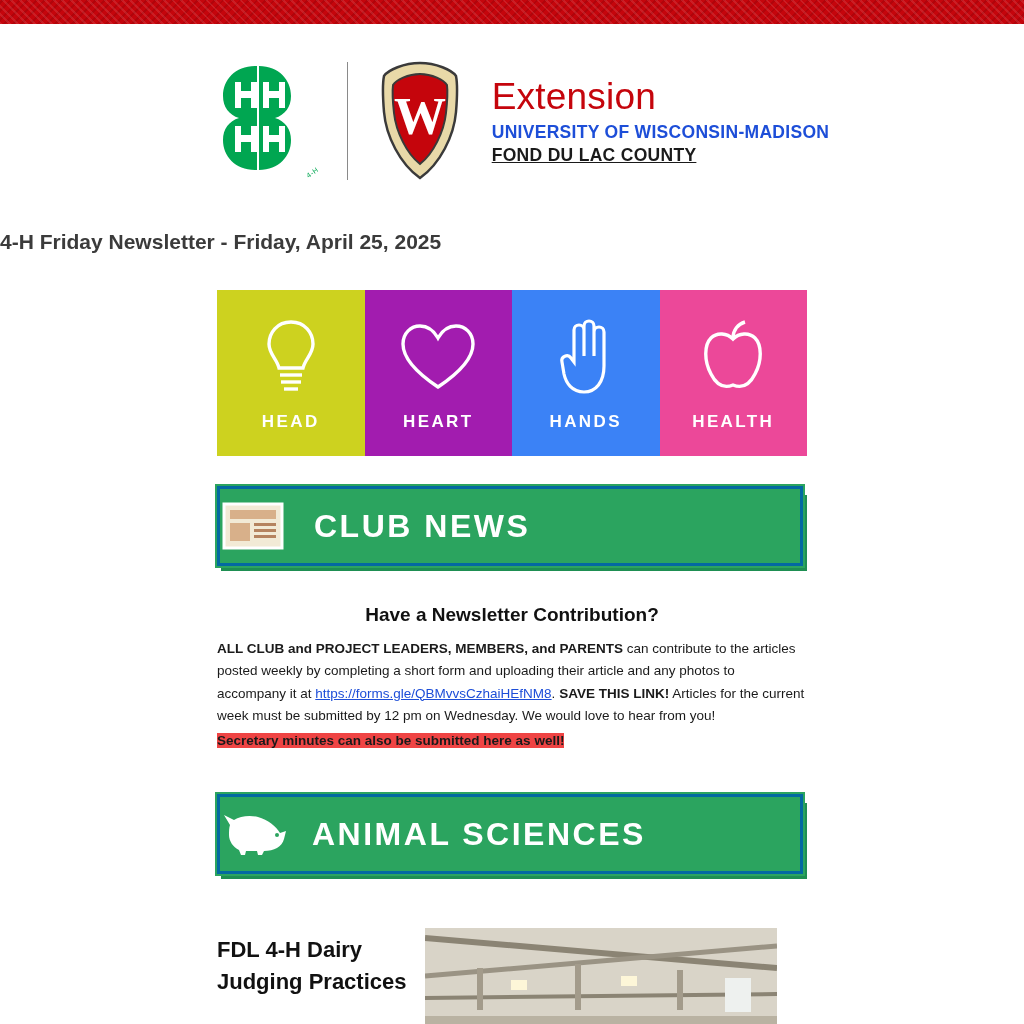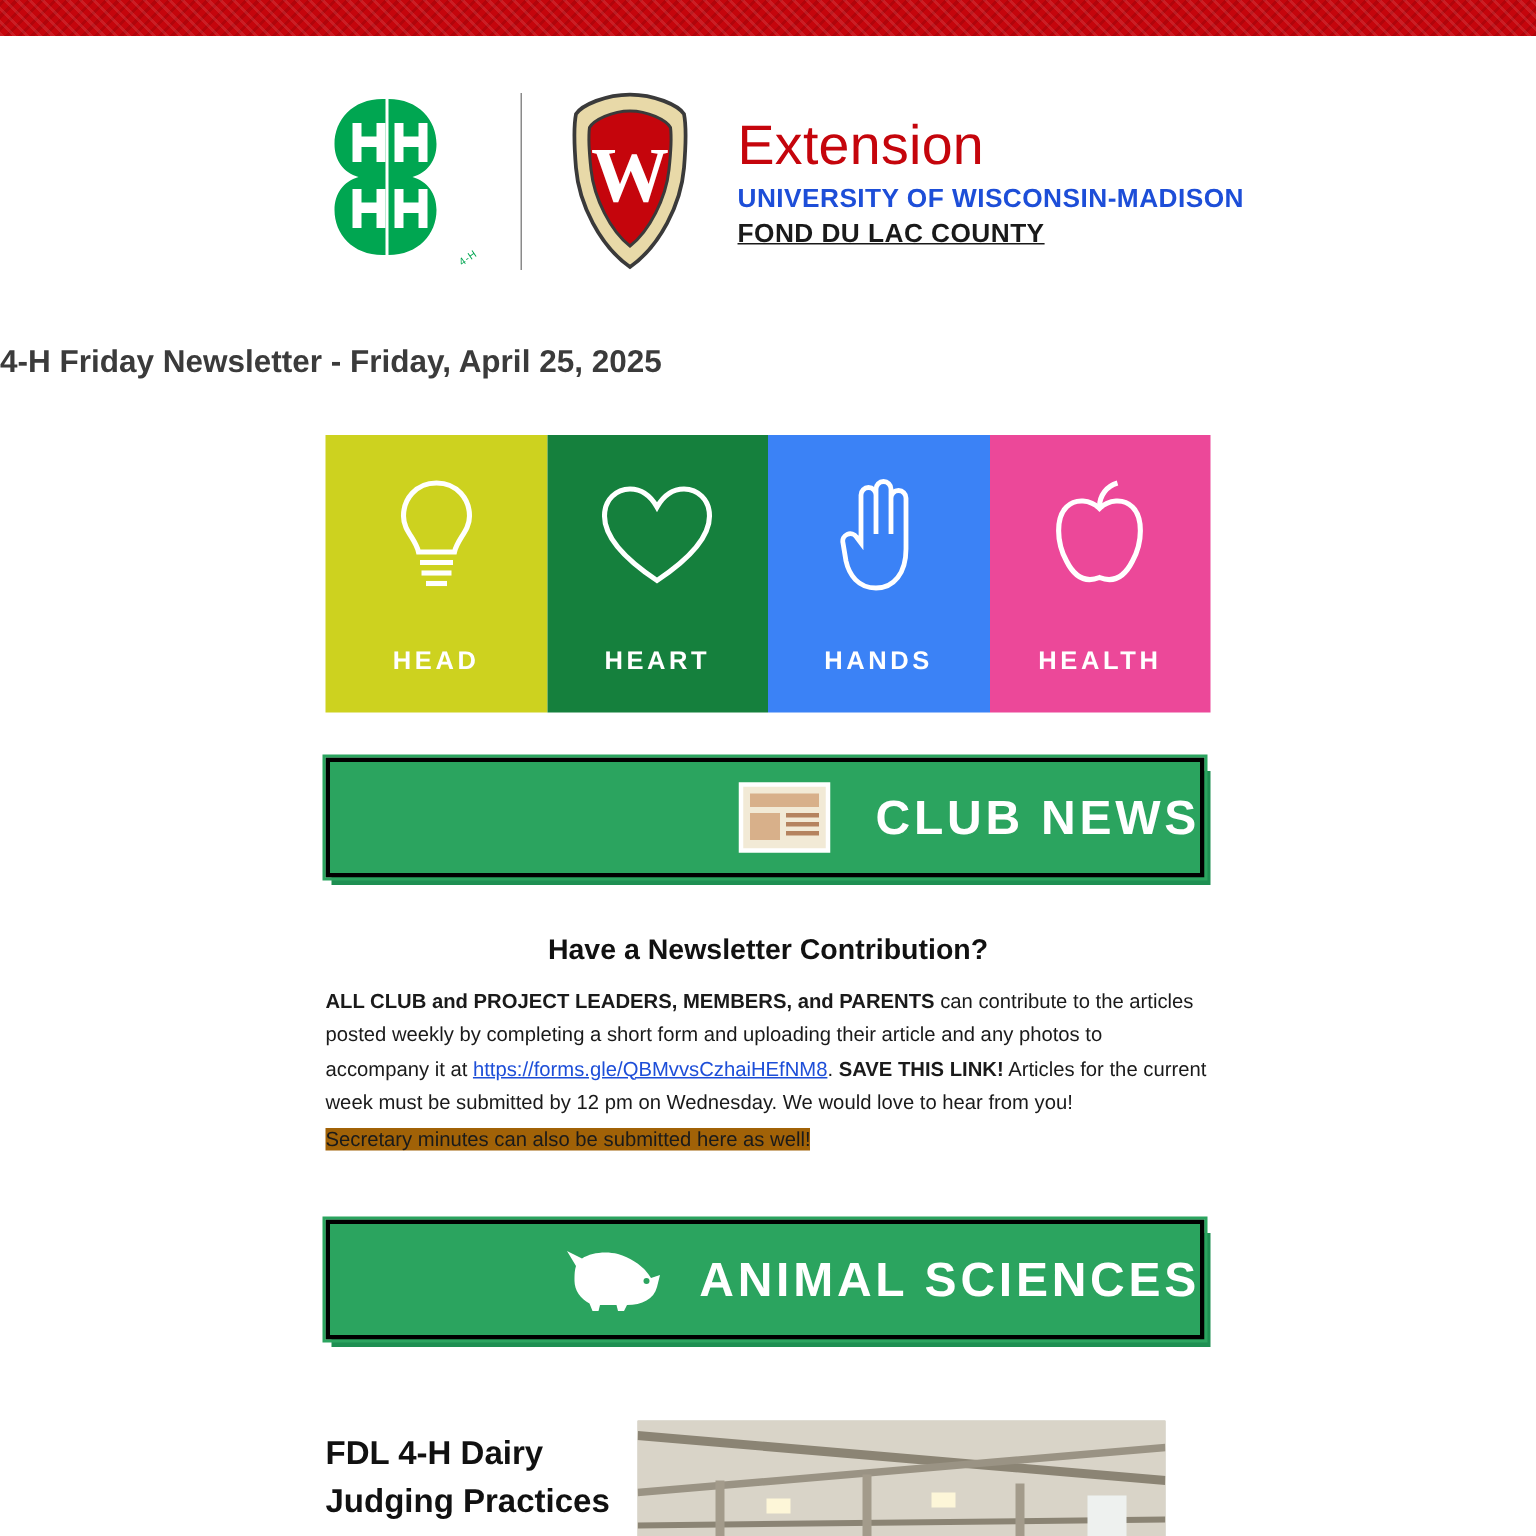--- a/index.html
+++ b/index.html
@@ -93,21 +93,21 @@
   .headline {
     text-align: left;
     font-size: 21px;
     font-weight: bold;
     color: #3b3b3b;
     margin-top: 44px;
   }
   
   .hhhh {
     width: 590px;
-    height: 185px;
+    height: 166px;
     margin: 36px auto 0 auto;
     display: flex;
   }
   .hh-cell {
     flex: 1;
     position: relative;
     display: flex;
     flex-direction: column;
     align-items: center;
     justify-content: flex-start;
@@ -142,25 +142,25 @@
     height: 76px;
     background: #1e8f52;
   }
   .banner-main {
     position: absolute;
     left: 0px;
     top: 0px;
     width: 580px;
     height: 74px;
     background: #2ba45f;
-    border: 3px solid #000000;
+    border: 3px solid #0369a1;
     outline: 2px solid #2ba45f;
     display: flex;
     align-items: center;
-    justify-content: flex-end;
+    justify-content: flex-start;
     gap: 22px;
   }
   .banner-text {
     color: #ffffff;
     font-size: 32px;
     font-weight: bold;
     letter-spacing: 2.5px;
   }
   .banner-icon {
     display: flex;
@@ -183,22 +183,22 @@
     line-height: 1.65;
     color: #1a1a1a;
     margin: 0;
   }
   .article .b { font-weight: bold; }
   .article a {
     color: #1d4ed8;
     text-decoration: underline;
   }
   .hl {
-    background: #a16207;
-    font-weight: normal;
+    background: #ef4444;
+    font-weight: bold;
   }
   
   .dairy {
     width: 590px;
     margin: 46px auto 0 auto;
     display: flex;
     gap: 18px;
   }
   .dairy-title {
     width: 190px;
@@ -270,21 +270,21 @@
           <svg width="58" height="78" viewBox="0 0 58 78" fill="none" stroke="#ffffff" stroke-width="3.4">
             <path d="M29 4 C15 4 7 15 7 26 C7 36 15 41 17 50 L41 50 C43 41 51 36 51 26 C51 15 43 4 29 4 Z"></path>
             <line x1="18" y1="57" x2="40" y2="57"></line>
             <line x1="19" y1="64" x2="39" y2="64"></line>
             <line x1="22" y1="71" x2="36" y2="71"></line>
           </svg>
         </div>
         <div class="hh-label">HEAD</div>
       </div>
 
-      <div class="hh-cell" style="background:#15803d">
+      <div class="hh-cell" style="background:#a21caf">
         <div class="hh-icon">
           <svg width="78" height="72" viewBox="0 0 78 72" fill="none" stroke="#ffffff" stroke-width="3.4">
             <path d="M39 66 C12 48 4 34 4 23 C4 12 12 5 21 5 C29 5 35 10 39 17 C43 10 49 5 57 5 C66 5 74 12 74 23 C74 34 66 48 39 66 Z"></path>
           </svg>
         </div>
         <div class="hh-label">HEART</div>
       </div>
 
       <div class="hh-cell" style="background:#3b82f6">
         <div class="hh-icon">

